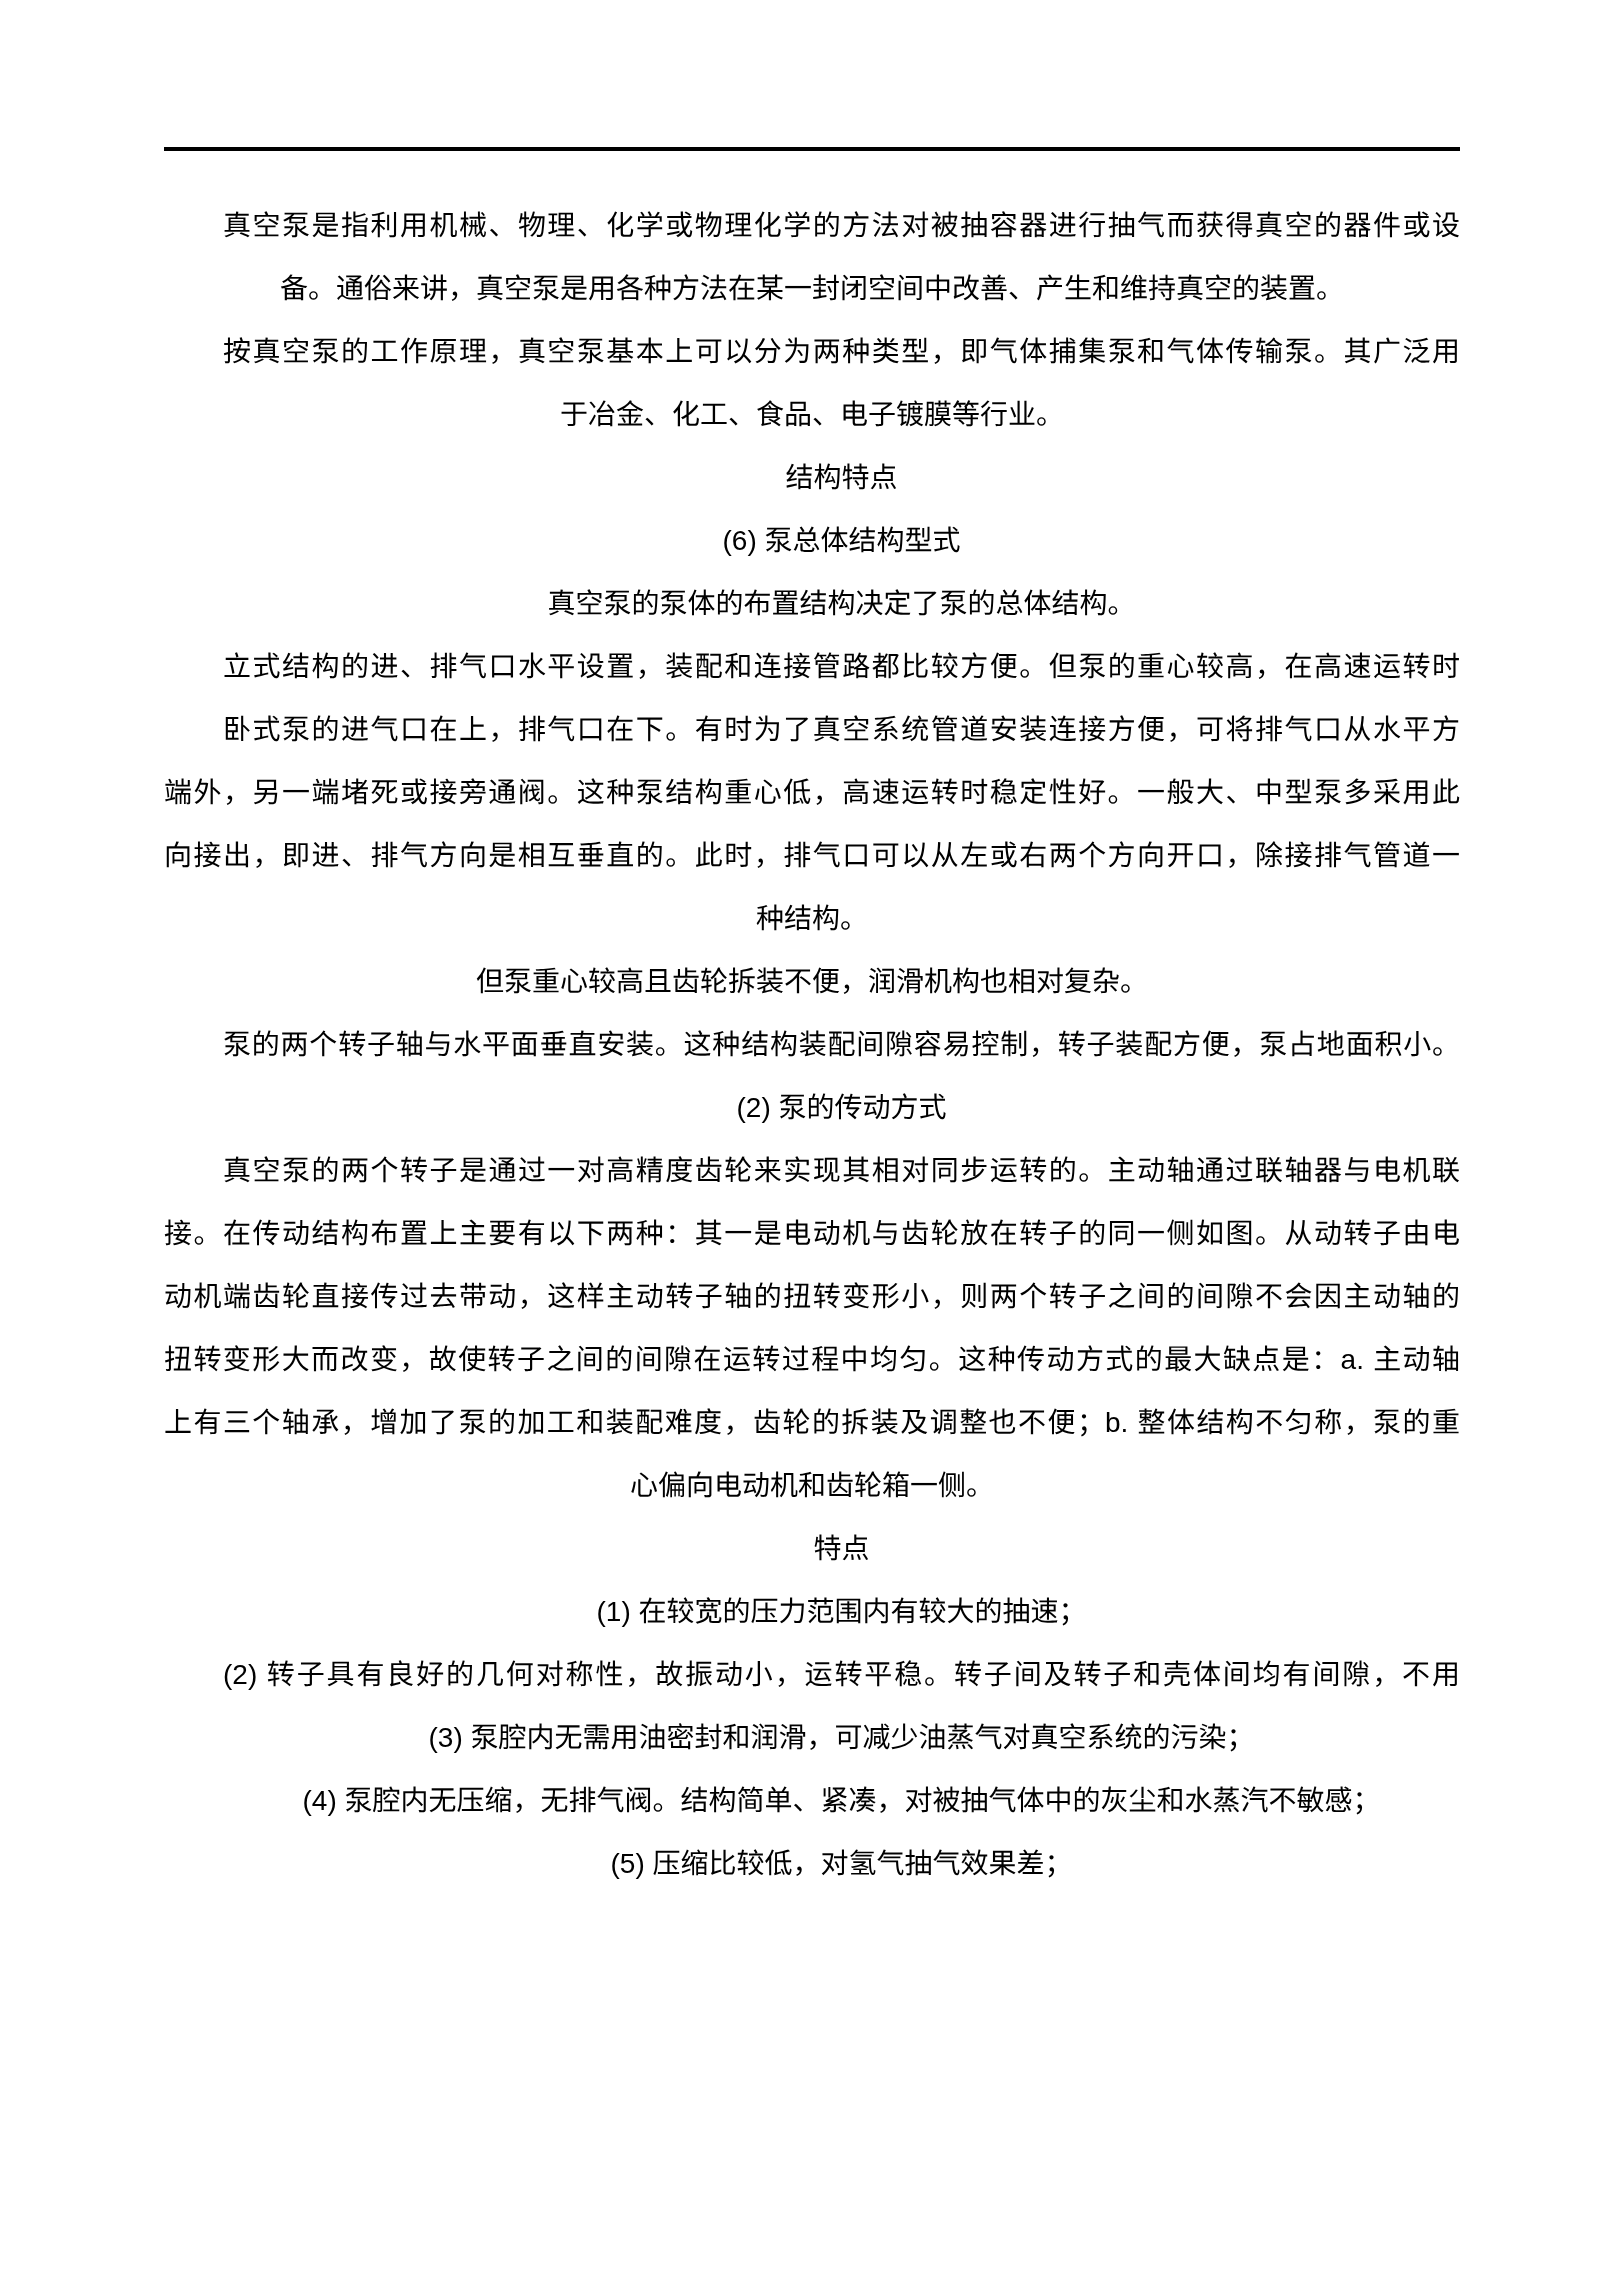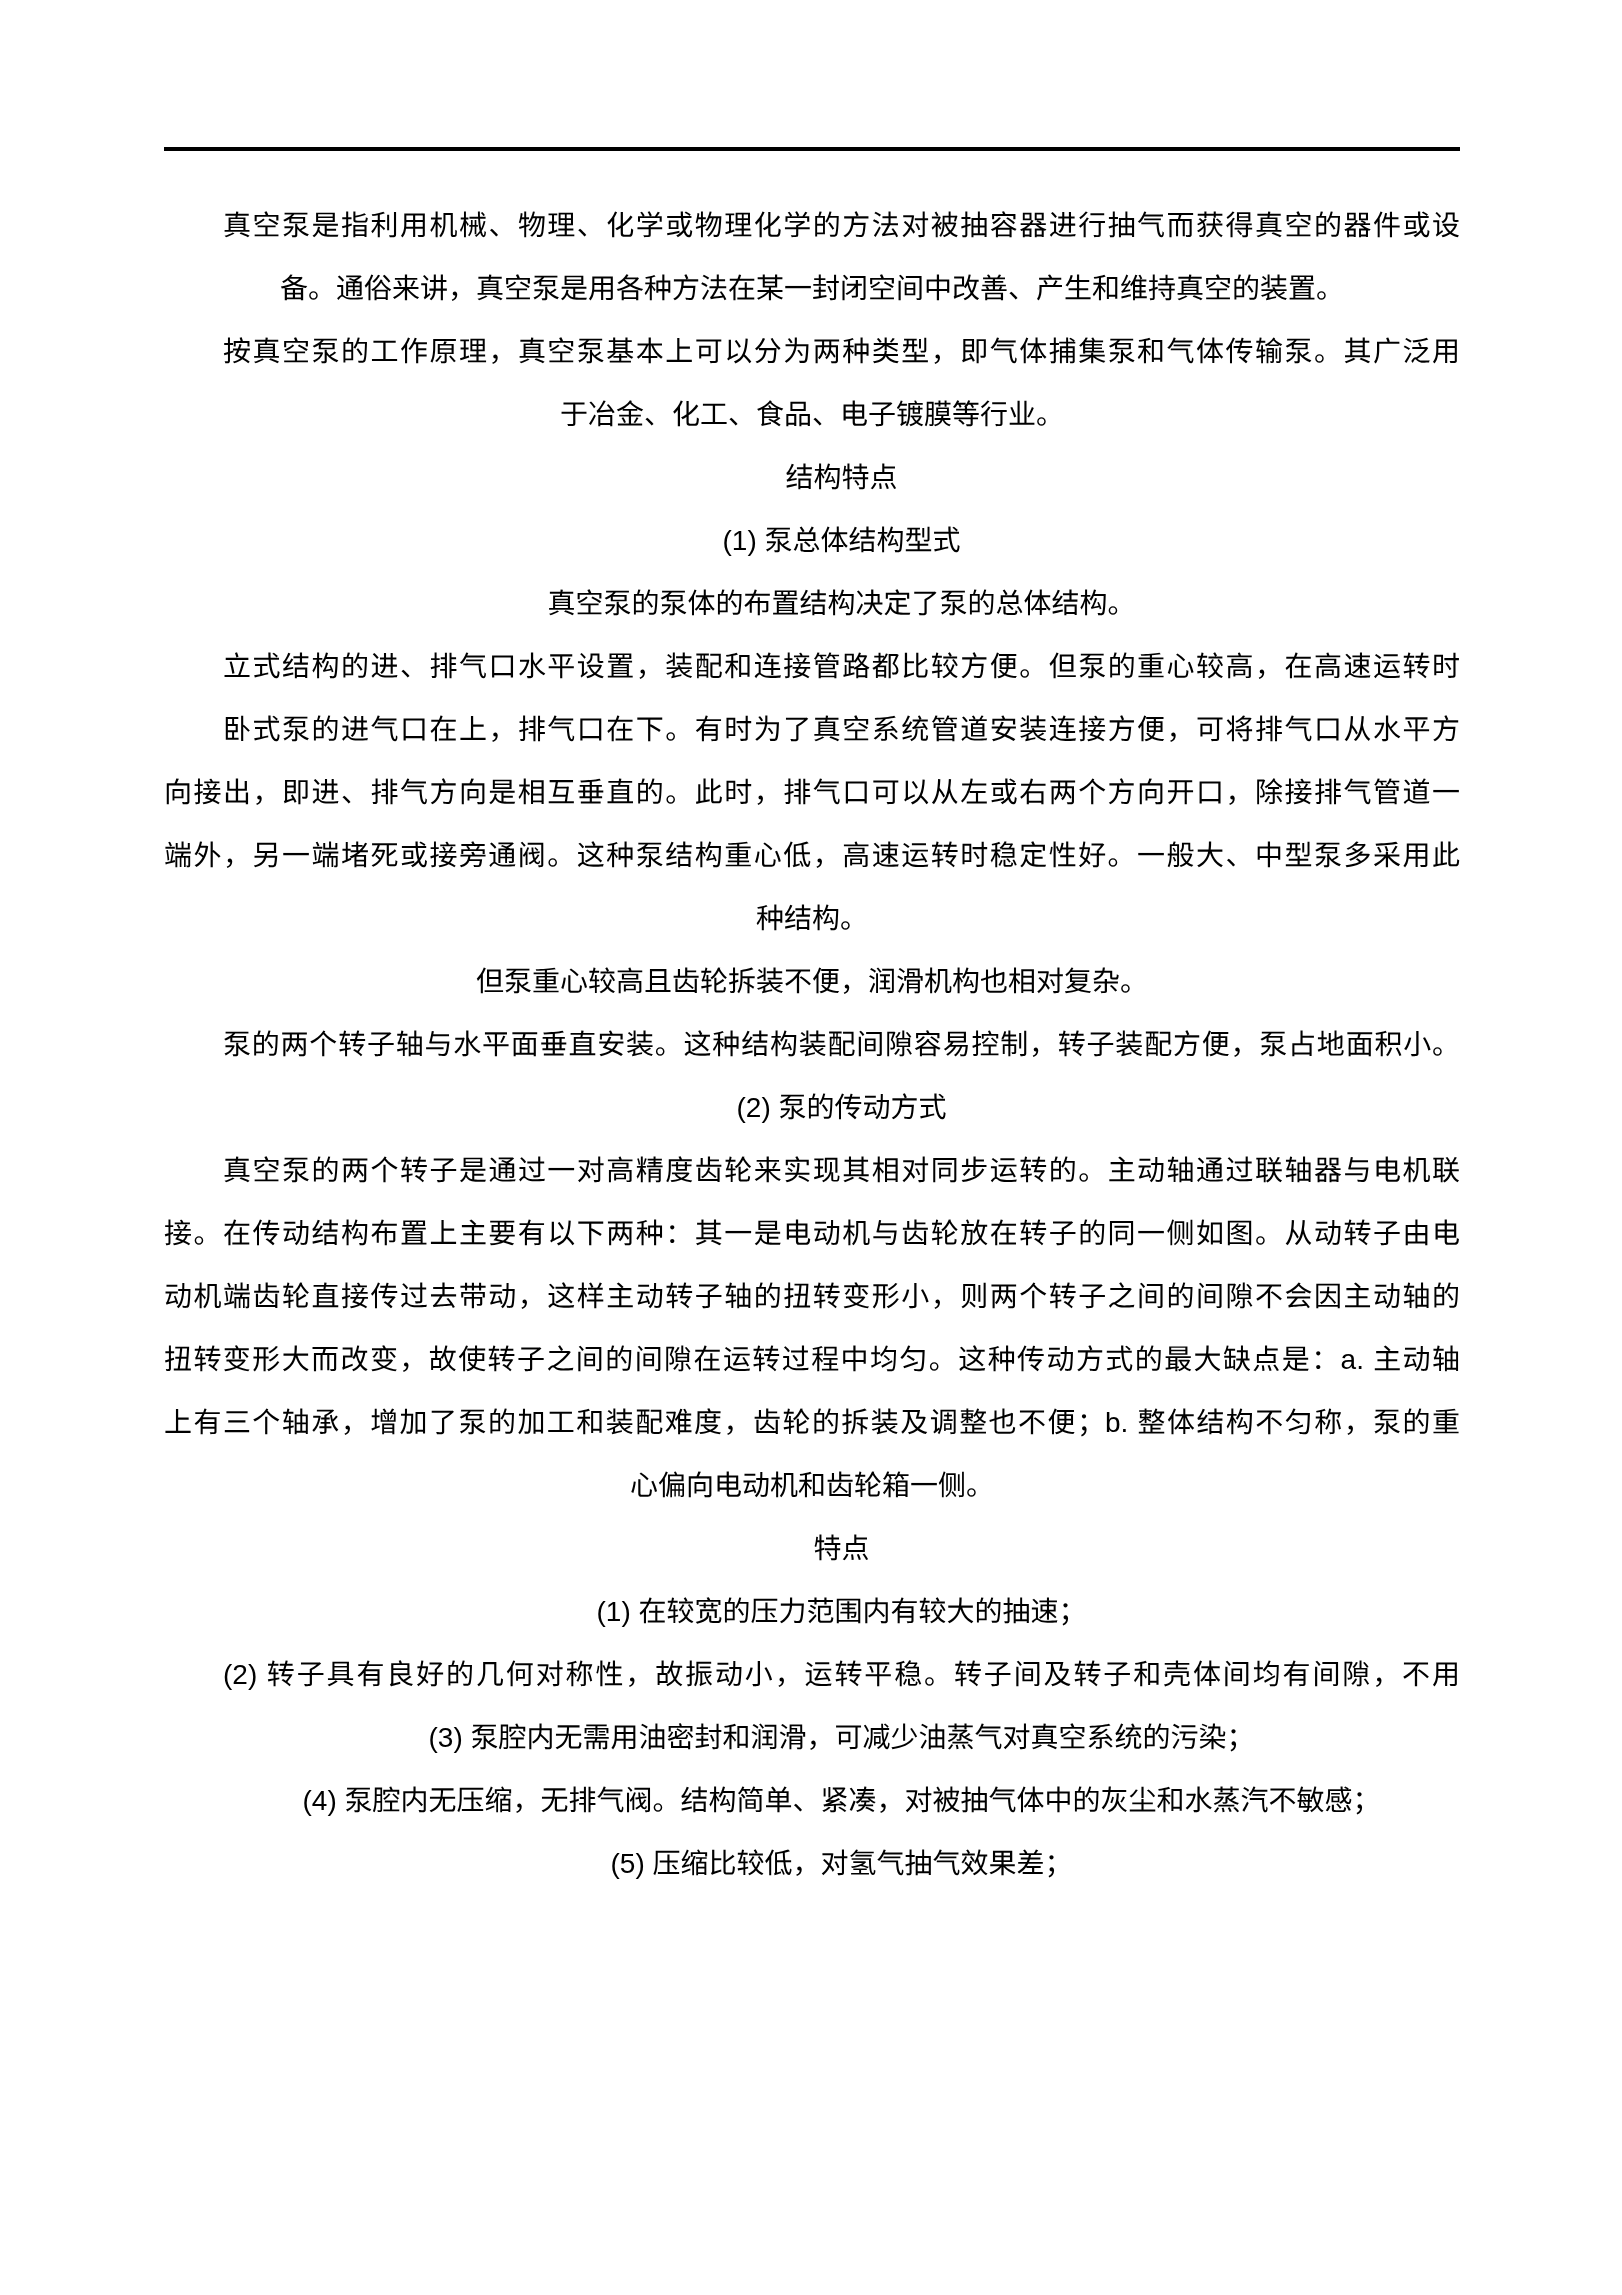--- a/index.html
+++ b/index.html
@@ -53,26 +53,26 @@
 <body>
 
 <div class="page" style="background: rgb(255, 255, 255);">
   <div class="header-rule" style="background: rgb(0, 0, 0);"></div>
   <div class="text-block" style="color: rgb(0, 0, 0);">
       <div class="line indent just">真空泵是指利用机械、物理、化学或物理化学的方法对被抽容器进行抽气而获得真空的器件或设</div>
       <div class="line">备。通俗来讲，真空泵是用各种方法在某一封闭空间中改善、产生和维持真空的装置。</div>
       <div class="line indent just">按真空泵的工作原理，真空泵基本上可以分为两种类型，即气体捕集泵和气体传输泵。其广泛用</div>
       <div class="line">于冶金、化工、食品、电子镀膜等行业。</div>
       <div class="line indent">结构特点</div>
-      <div class="line indent">(1) 泵总体结构型式</div>
+      <div class="line indent">(6) 泵总体结构型式</div>
       <div class="line indent">真空泵的泵体的布置结构决定了泵的总体结构。</div>
       <div class="line indent just">立式结构的进、排气口水平设置，装配和连接管路都比较方便。但泵的重心较高，在高速运转时</div>
       <div class="line indent just">卧式泵的进气口在上，排气口在下。有时为了真空系统管道安装连接方便，可将排气口从水平方</div>
+      <div class="line just">端外，另一端堵死或接旁通阀。这种泵结构重心低，高速运转时稳定性好。一般大、中型泵多采用此</div>
       <div class="line just">向接出，即进、排气方向是相互垂直的。此时，排气口可以从左或右两个方向开口，除接排气管道一</div>
-      <div class="line just">端外，另一端堵死或接旁通阀。这种泵结构重心低，高速运转时稳定性好。一般大、中型泵多采用此</div>
       <div class="line">种结构。</div>
       <div class="line">但泵重心较高且齿轮拆装不便，润滑机构也相对复杂。</div>
       <div class="line indent just">泵的两个转子轴与水平面垂直安装。这种结构装配间隙容易控制，转子装配方便，泵占地面积小。</div>
       <div class="line indent">(2) 泵的传动方式</div>
       <div class="line indent just">真空泵的两个转子是通过一对高精度齿轮来实现其相对同步运转的。主动轴通过联轴器与电机联</div>
       <div class="line just">接。在传动结构布置上主要有以下两种：其一是电动机与齿轮放在转子的同一侧如图。从动转子由电</div>
       <div class="line just">动机端齿轮直接传过去带动，这样主动转子轴的扭转变形小，则两个转子之间的间隙不会因主动轴的</div>
       <div class="line just">扭转变形大而改变，故使转子之间的间隙在运转过程中均匀。这种传动方式的最大缺点是：a. 主动轴</div>
       <div class="line just">上有三个轴承，增加了泵的加工和装配难度，齿轮的拆装及调整也不便；b. 整体结构不匀称，泵的重</div>
       <div class="line">心偏向电动机和齿轮箱一侧。</div>

